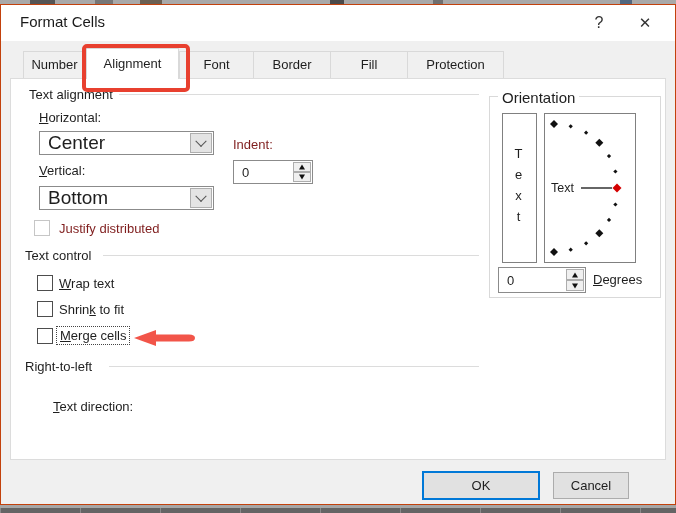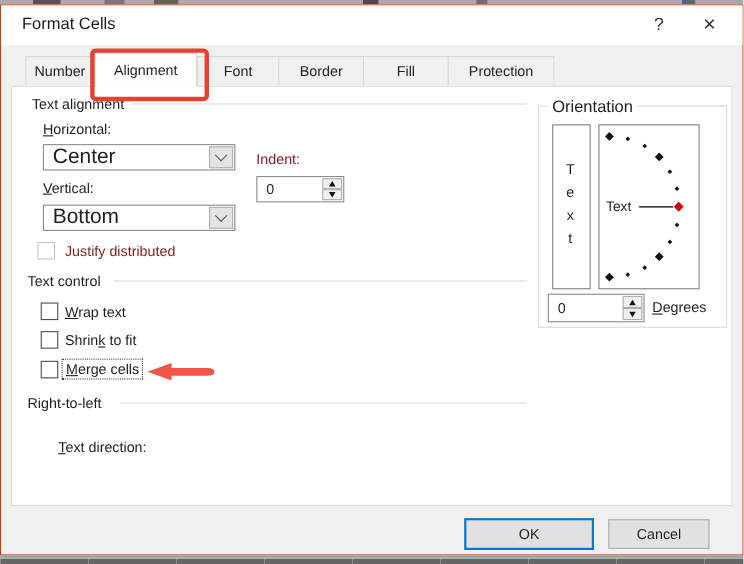--- a/index.html
+++ b/index.html
@@ -98,21 +98,21 @@
   .arclabel { position:absolute; left:6px; top:67px; font-size:12.5px; }
 
   
   .arrow { position:absolute; left:122px; top:250px; width:64px; height:18px; }
 
   
   .btn { position:absolute; background:#e1e1e1; box-sizing:border-box;
          font-size:13px; text-align:center; cursor:default; }
   .btn.ok { left:421px; top:466px; width:118px; height:29px;
             border:2px solid var(--ok-border,#0078d7); line-height:25px; }
-  .btn.cancel { left:552px; top:467px; width:92px; height:27px;
+  .btn.cancel { left:552px; top:467px; width:76px; height:27px;
                 border:1px solid #acacac; line-height:25px; }
 </style>
 </head>
 <body>
 
 <div class="screen">
 
   <div class="top-strip">
     <div class="seg" style="left:30px;width:25px;background:#555;"></div>
     <div class="seg" style="left:95px;width:18px;background:#777;"></div>

